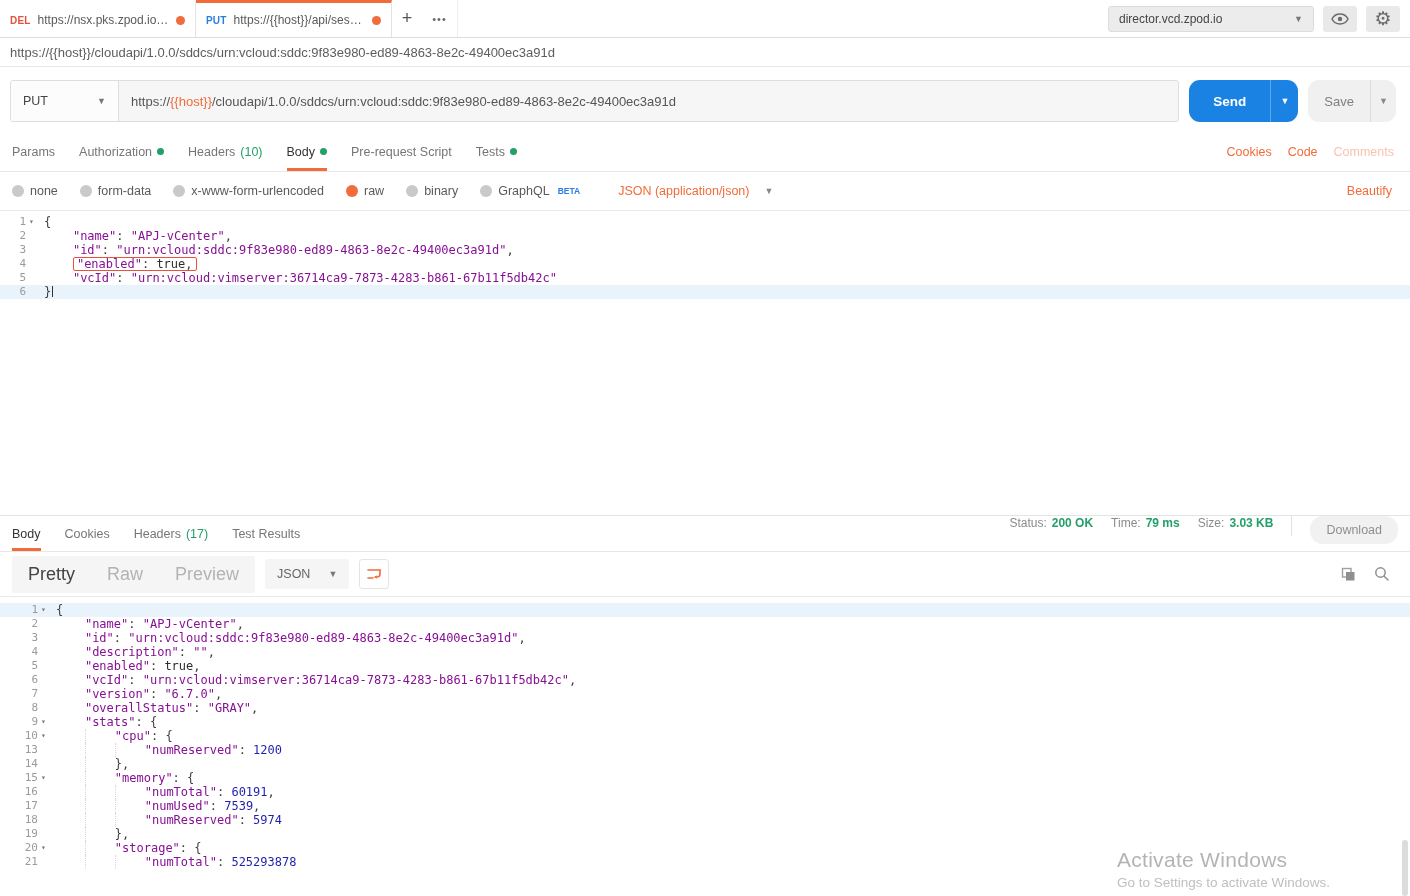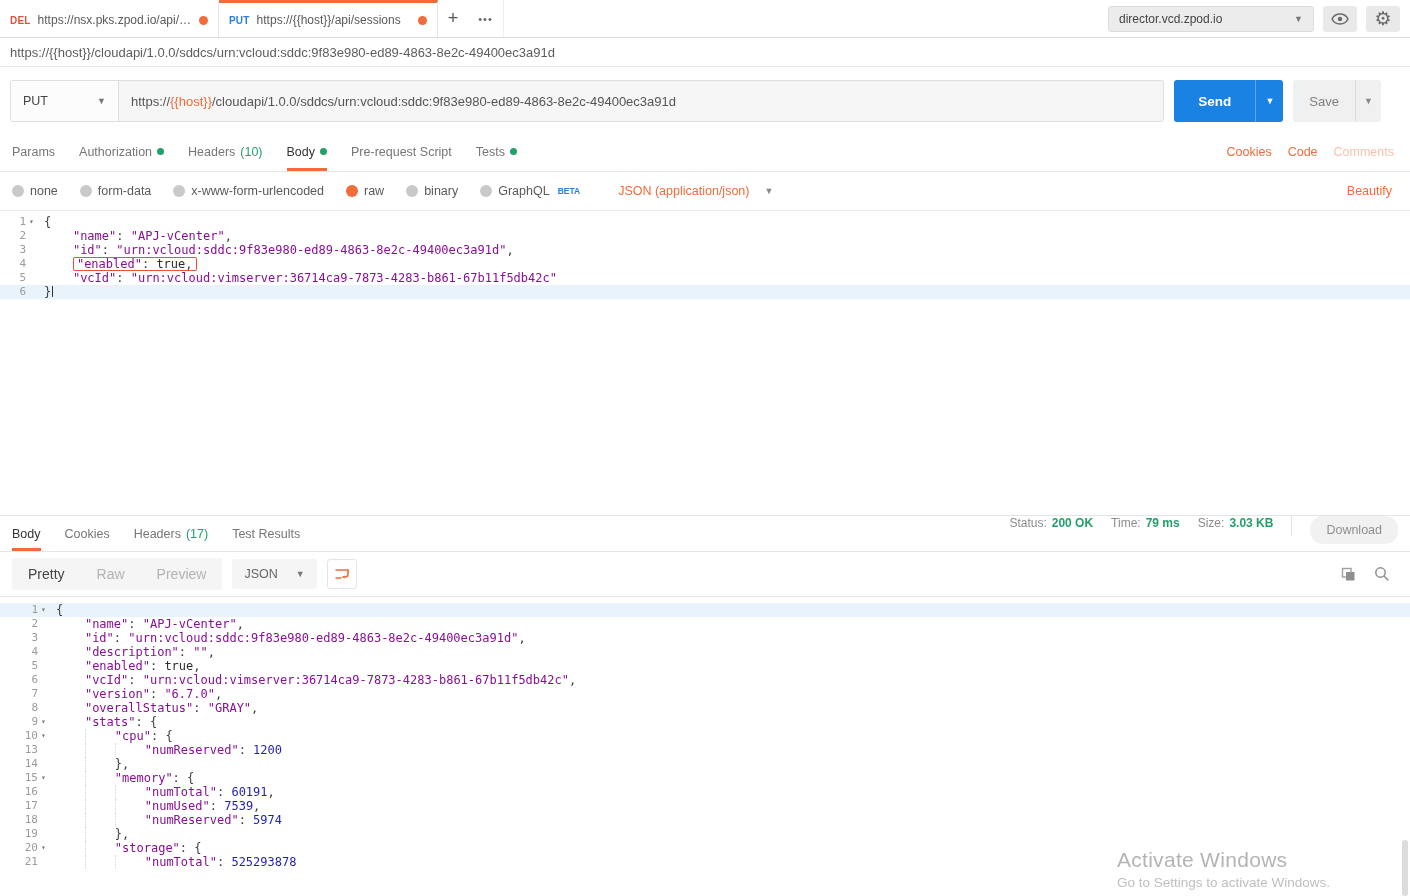--- a/index.html
+++ b/index.html
@@ -6,21 +6,21 @@
     --accent:#f26b3a; --send-blue:#1a82e2; --green:#23a06a;
     --method-del:#e0523f; --method-put:#2a7de1;
     --editor-str:#871094; --editor-num:#1f1fb0; --mark-red:#e8513d;
   }
   *{box-sizing:border-box;margin:0;padding:0}
   body{font-family:"Liberation Sans",sans-serif;background:#fff;}
   .app{width:1410px;height:896px;position:relative;overflow:hidden;background:#fff;}
 
   
   .hdr{height:38px;border-bottom:1px solid #dcdcdc;display:flex;align-items:stretch;}
-  .rtab{width:219px;display:flex;align-items:center;gap:7px;padding:0 10px;border-right:1px solid #e3e3e3;border-top:3px solid transparent;background:#fff;cursor:pointer;}
+  .rtab{width:196px;display:flex;align-items:center;gap:7px;padding:0 10px;border-right:1px solid #e3e3e3;border-top:3px solid transparent;background:#fff;cursor:pointer;}
   .rtab.active{border-top-color:var(--accent);}
   .rtab .m{font-size:10px;font-weight:bold;letter-spacing:.2px;}
   .m.del{color:var(--method-del)} .m.put{color:var(--method-put)}
   .rtab .u{font-size:12px;color:#5a5a5a;white-space:nowrap;overflow:hidden;text-overflow:ellipsis;flex:1}
   .udot{width:9px;height:9px;border-radius:50%;background:var(--accent);flex:none}
   .hbtn{width:30px;display:flex;align-items:center;justify-content:center;color:#555;font-size:18px;cursor:pointer}
   .hbtn.more{font-size:11px;letter-spacing:1px;color:#666;border-right:1px solid #eee;width:36px}
   .hdr-right{margin-left:auto;display:flex;align-items:center;gap:9px;padding-right:10px}
   .env{width:206px;height:26px;background:#ececec;border:1px solid #dcdcdc;border-radius:3px;display:flex;align-items:center;padding:0 10px;font-size:12px;color:#444;cursor:pointer}
   .env .lbl{white-space:nowrap;overflow:hidden;text-overflow:ellipsis}
@@ -30,26 +30,26 @@
 
   
   .req-title{height:29px;border-bottom:1px solid #e7e7e7;display:flex;align-items:center;padding:0 10px;font-size:13px;color:#5d5d5d;white-space:nowrap}
 
   
   .url-row{padding:13px 10px 10px 10px;display:flex;align-items:stretch;height:65px}
   .mu{flex:1;display:flex;border:1px solid #dedede;border-radius:3px;overflow:hidden;margin-right:10px;background:#f6f6f6}
   .method{width:108px;background:#fcfcfc;border-right:1px solid #dedede;display:flex;align-items:center;padding:0 12px;font-size:12.5px;color:#444;cursor:pointer}
   .urlv{flex:1;display:flex;align-items:center;padding:0 12px;font-size:13px;color:#555;white-space:nowrap;overflow:hidden}
   .hostvar{color:var(--accent)}
-  .split{display:flex;border-radius:3px;overflow:hidden;margin-right:10px;cursor:pointer}
+  .split{display:flex;border-radius:11px;overflow:hidden;margin-right:10px;cursor:pointer}
   .send-main{background:var(--send-blue);color:#fff;padding:0 24px;font-size:13.5px;font-weight:600;display:flex;align-items:center}
   .send-caret{background:var(--send-blue);width:28px;border-left:1px solid rgba(255,255,255,.3);display:flex;align-items:center;justify-content:center;color:#fff;font-size:9px}
   .save-main{background:#f0f0f0;color:#7f7f7f;padding:0 16px;font-size:13px;display:flex;align-items:center}
   .save-caret{background:#f0f0f0;width:26px;border-left:1px solid #dcdcdc;display:flex;align-items:center;justify-content:center;color:#888;font-size:9px}
-  .split:last-child{margin-right:19px}
+  .split:last-child{margin-right:4px}
 
   
   .tabs-row{height:40px;border-bottom:1px solid #e6e6e6;display:flex;align-items:stretch;padding:0 12px;font-size:12.5px}
   .resp-hdr{height:36px}
   .nav-item{display:flex;align-items:center;gap:5px;margin-right:24px;color:#767676;cursor:pointer}
   .nav-item.active{color:#333;box-shadow:inset 0 -3px 0 var(--accent)}
   .count{color:var(--green)}
   .dot{width:7px;height:7px;border-radius:50%;background:var(--green)}
   .right-links{margin-left:auto;display:flex;align-items:center;gap:16px;color:var(--accent);padding-right:4px}
   .right-links .dim{opacity:.42}
@@ -81,21 +81,21 @@
 
   
   .meta{margin-left:auto;display:flex;align-items:flex-start;gap:18px;font-size:12px}
   .meta .pair{display:flex;align-items:center;gap:5px}
   .meta .k{color:#8b8b8b} .meta .v{color:var(--green);font-weight:600}
   .vdiv{width:1px;height:20px;background:#e2e2e2}
   .dl-btn{background:#f1f1f1;color:#8f8f8f;padding:7px 16px;border-radius:13px;font-size:12.5px;cursor:pointer}
 
   
   .resp-toolbar{height:44px;display:flex;align-items:center;padding:0 12px;gap:10px}
-  .seg{display:flex;background:#f5f5f5;border-radius:3px;overflow:hidden;font-size:14px}
+  .seg{display:flex;background:#f5f5f5;border-radius:3px;overflow:hidden;font-size:18px}
   .seg-item{padding:8px 16px;color:#b3b3b3;cursor:pointer}
   .seg-item.active{color:#444}
   .fmt-select{background:#f5f5f5;border-radius:3px;padding:8px 12px;display:flex;align-items:center;gap:10px;color:#666;font-size:12.5px;cursor:pointer}
   .wrap-btn{width:30px;height:30px;border:1px solid #e4e4e4;border-radius:3px;display:flex;align-items:center;justify-content:center;cursor:pointer}
   .tool-icons{margin-left:auto;display:flex;align-items:center;gap:18px;padding-right:8px;color:#8a8a8a}
   .tool-icons > *{cursor:pointer}
 
   
   .watermark{position:absolute;right:80px;bottom:6px;pointer-events:none}
   .watermark .w1{font-size:21px;color:#b4b4b4;letter-spacing:.3px}

